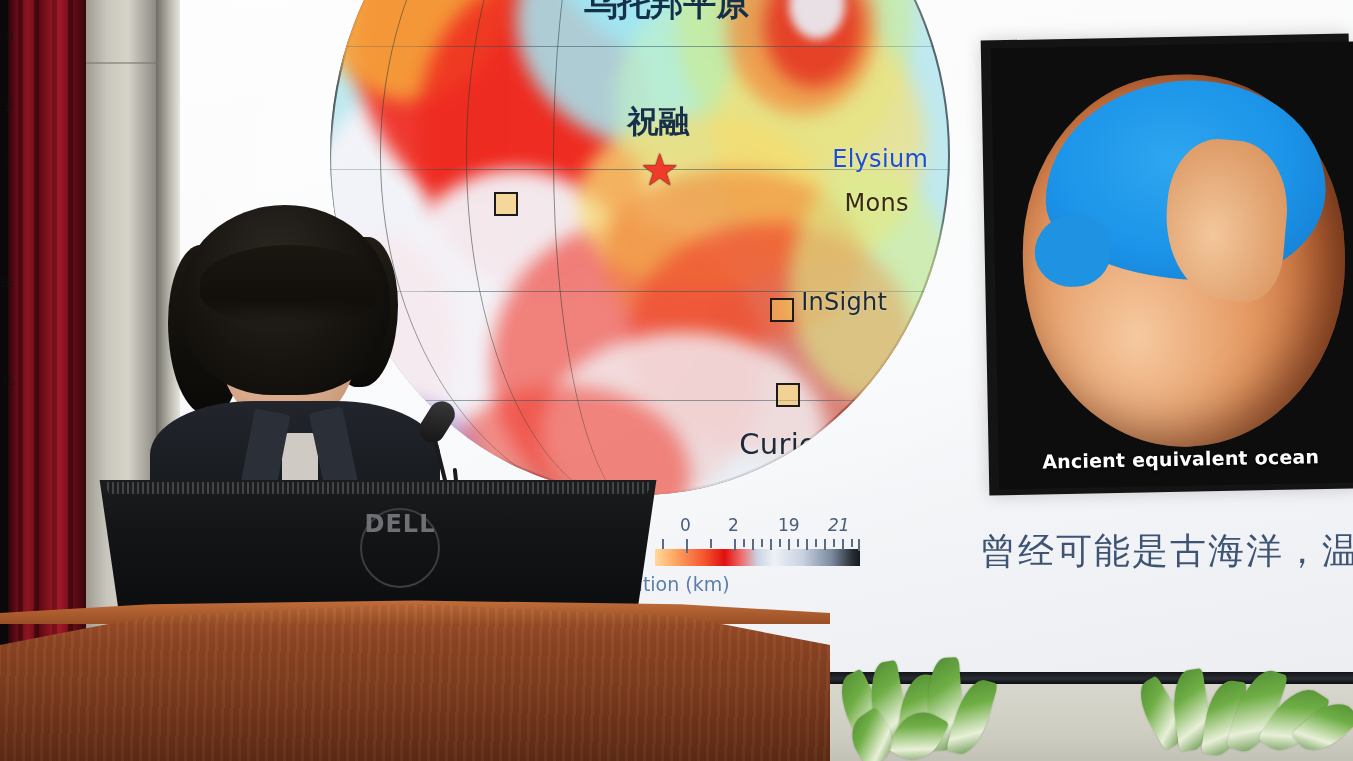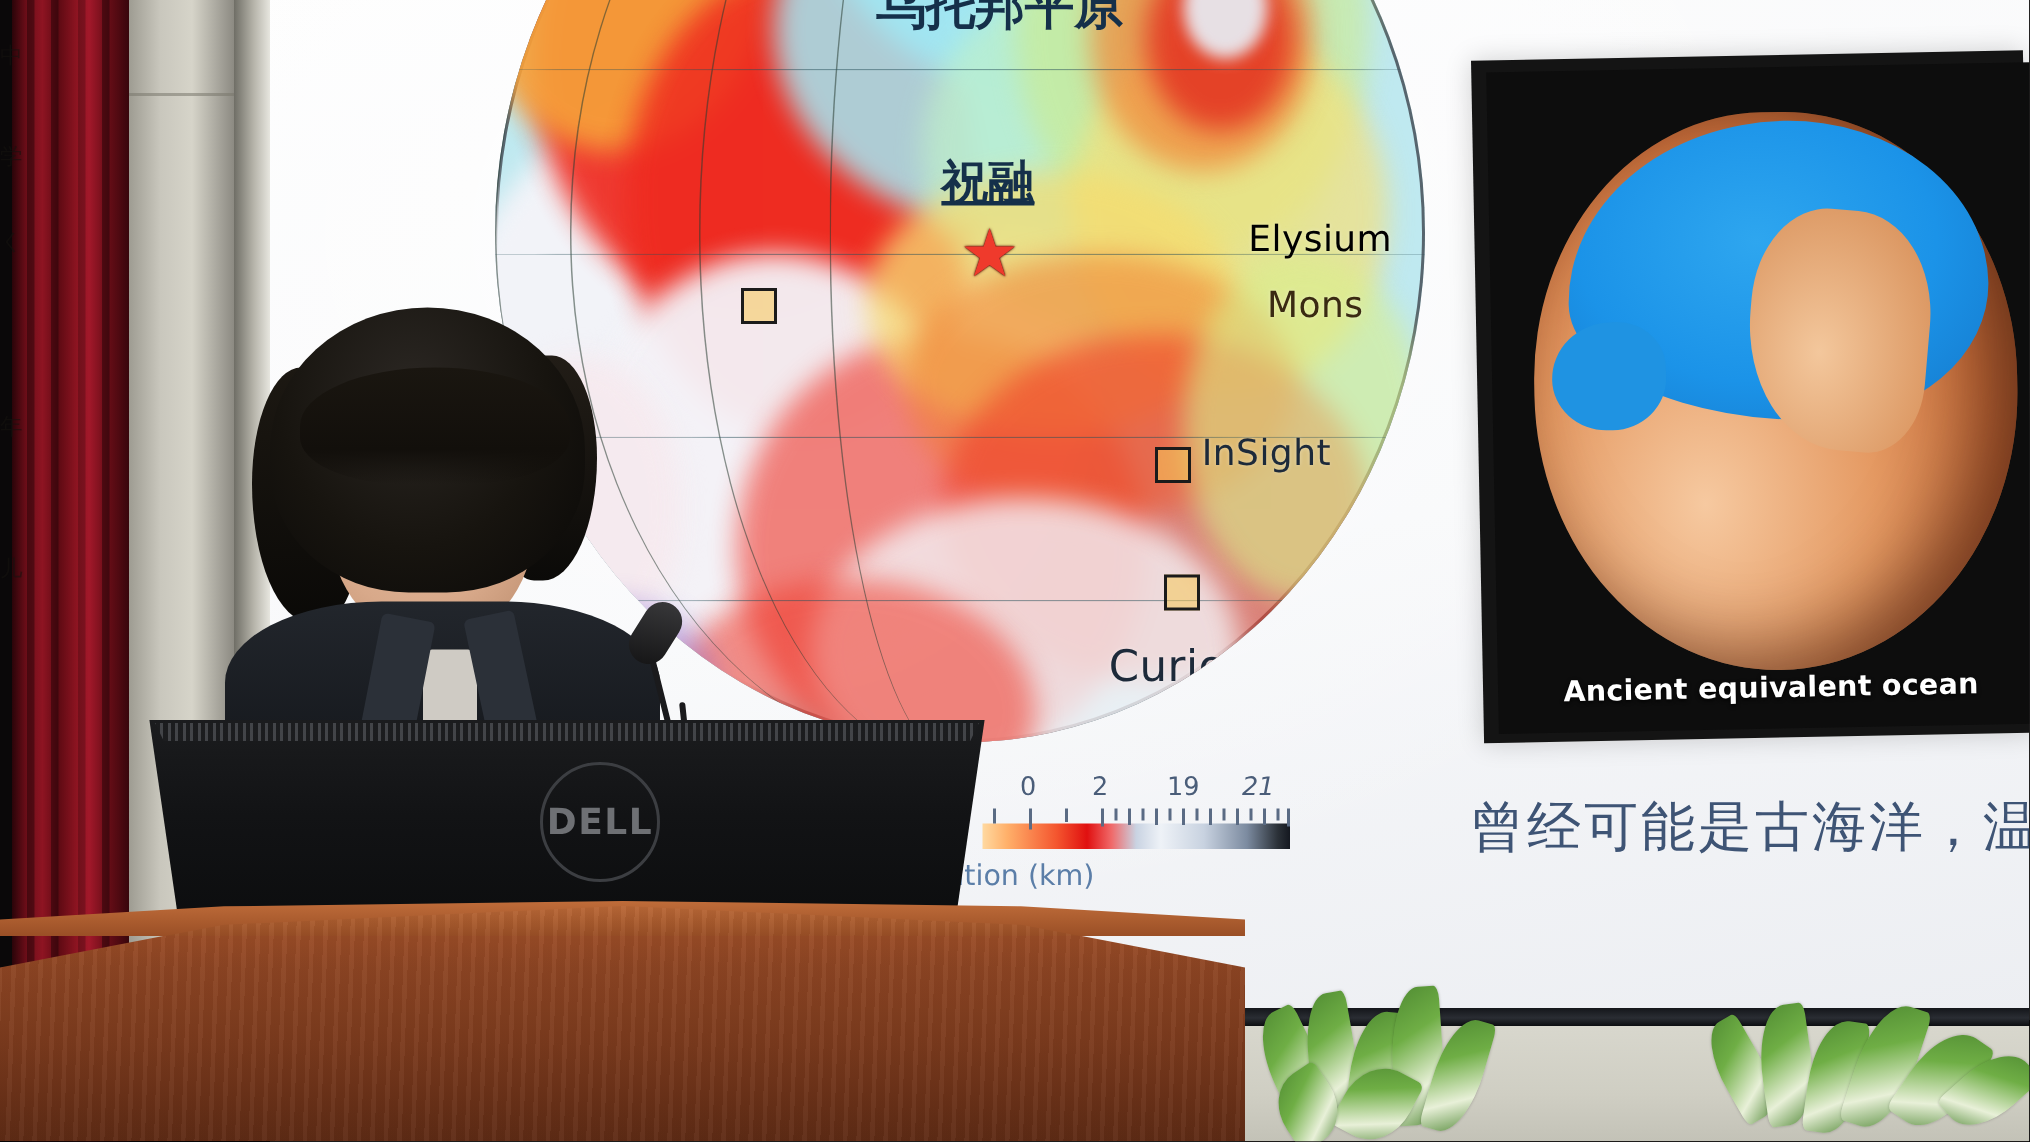--- a/index.html
+++ b/index.html
@@ -109,21 +109,21 @@
   .mic-neck2{position:absolute;left:455px;top:468px;width:4px;height:44px;background:#1a1a1c;border-radius:2px;transform:rotate(-6deg);}
 
   
   .monitor{position:absolute;left:88px;top:480px;width:580px;height:160px;
     background:linear-gradient(180deg,#1b1c1e 0%,#121315 40%,#0a0b0c 100%);
     clip-path:polygon(2% 0,98% 0,94% 100%,6% 100%);}
   .mon-vent{position:absolute;left:92px;top:482px;width:572px;height:12px;
     background:repeating-linear-gradient(90deg,#4a4c50 0 2px,#1c1d1f 2px 5px);
     clip-path:polygon(2% 0,98% 0,97% 100%,3% 100%);opacity:.85;}
   .dell{position:absolute;left:360px;top:508px;width:76px;height:76px;border-radius:50%;
-    border:2px solid #3c3e42;display:flex;align-items:center;justify-content:center;}
+    border:2px solid #3c3e42;display:flex;justify-content:center;}
   .dell span{color:#6e7074;font-size:24px;font-weight:700;letter-spacing:1px;
     font-family:"DejaVu Sans",sans-serif;}
 
   
   .podium{position:absolute;left:0px;top:600px;width:830px;height:161px;
     background:linear-gradient(180deg,#a8542a 0%,#8d4523 28%,#7b3a1d 60%,#5e2b15 100%);
     clip-path:polygon(0 28%,18% 10%,50% 2%,82% 10%,100% 28%,100% 100%,0 100%);}
   .podium-top{position:absolute;left:0px;top:598px;width:830px;height:26px;
     background:linear-gradient(180deg,#c4703c,#9a4f26);
     clip-path:polygon(0 58%,18% 24%,50% 10%,82% 24%,100% 58%,100% 100%,0 100%);}
@@ -232,32 +232,32 @@
         
         
         
         
         
         
         
       </div>
 
       <div class="cn-label" style="left:41%;top:24.5%;font-size:33px;">乌托邦平原</div>
-      <div class="cn-label" style="left:48%;top:42%;font-size:31px;text-decoration:underline;">祝融</div>
+      <div class="cn-label" style="left:48%;top:42%;font-size:31px;">祝融</div>
       <div class="star" style="left:50%;top:49%;">★</div>
 
       <div class="sq-marker" style="left:26.5%;top:55.5%;"></div>
 
       <div class="sq-marker" style="left:71%;top:71%;"></div>
       <div class="map-label" style="left:76%;top:69.5%;font-size:24px;">InSight</div>
 
       <div class="sq-marker" style="left:72%;top:83.5%;"></div>
       <div class="map-label" style="left:66%;top:90%;font-size:29px;">Curiosity</div>
 
-      <div class="map-label" style="left:81%;top:48.5%;font-size:24px;color:#000000;">Elysium</div>
+      <div class="map-label" style="left:81%;top:48.5%;font-size:24px;color:#1d4ed8;">Elysium</div>
       <div class="map-label" style="left:83%;top:55%;font-size:24px;color:#3a2a12;">Mons</div>
     </div>
   </div>
 
   <div class="cbar-wrap">
     <div class="cbar"></div>
     <div class="cb-tick" style="left:62px;height:10px;"></div>
     <div class="cb-tick" style="left:86px;height:14px;"></div>
     <div class="cb-tick" style="left:110px;height:9px;"></div>
     <div class="cb-tick" style="left:134px;height:12px;"></div>

